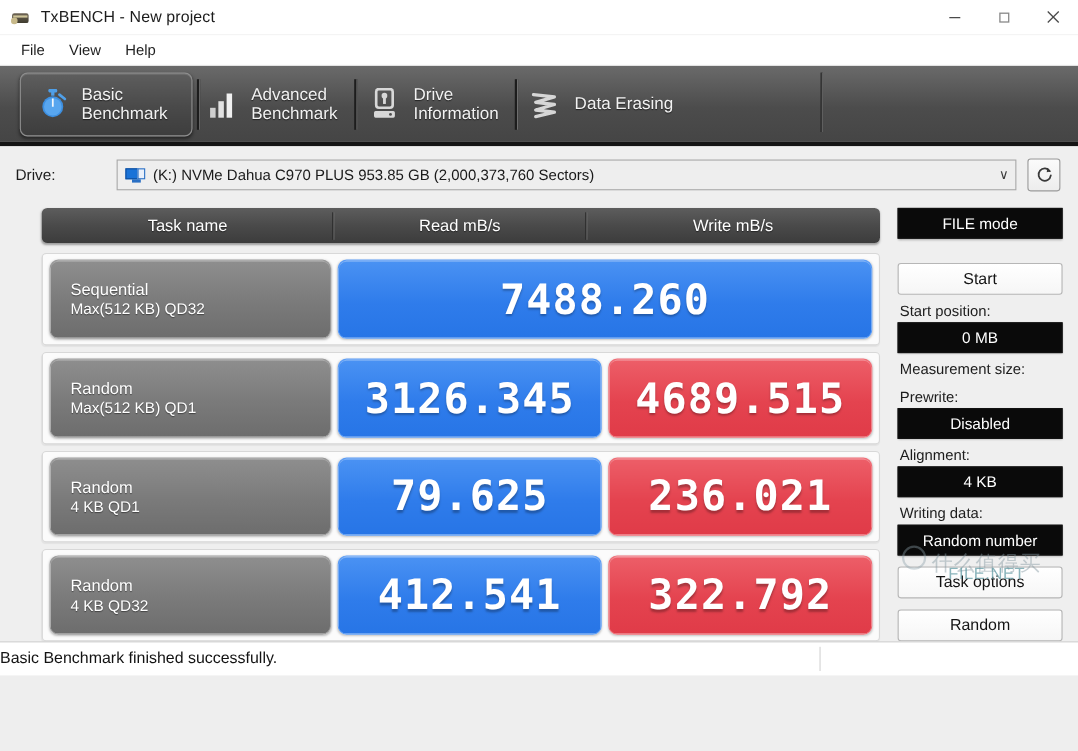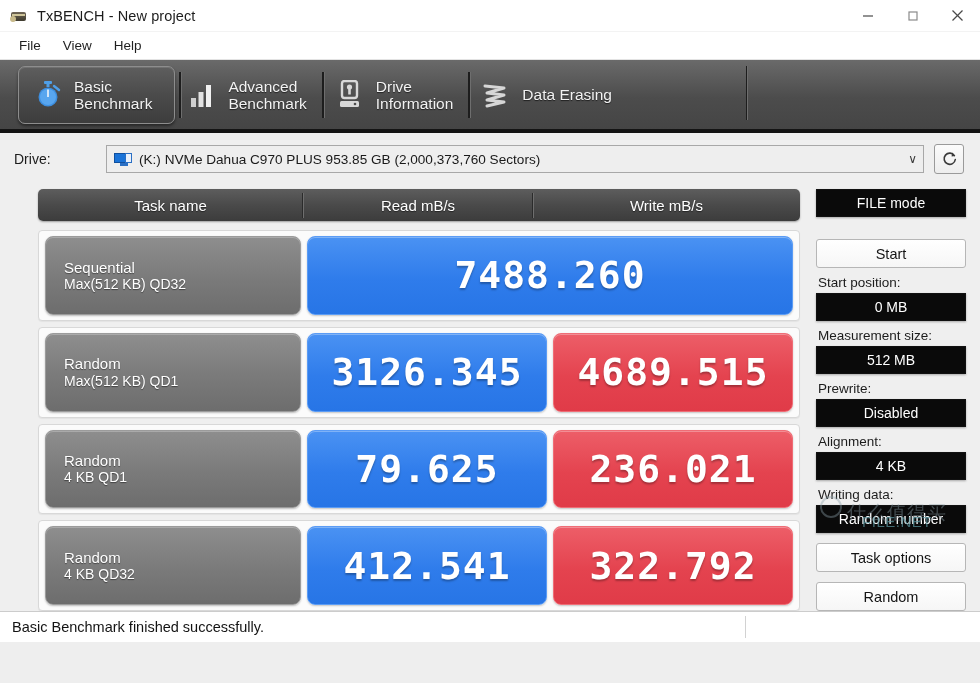--- a/index.html
+++ b/index.html
@@ -256,21 +256,21 @@
   .sb-gap-sm { height: 10px; flex: 0 0 10px; }
 
   
   .statusbar {
     flex: 0 0 31px; height: 31px;
     background: #ffffff;
     border-top: 1px solid #cccccc;
     display: flex; align-items: center;
     position: relative;
   }
-  .status-text { font-size: 14.5px; color: #131313; padding-left: 12px; }
+  .status-text { font-size: 14.5px; color: #131313; padding-left: 0; }
   .status-sep {
     position: absolute; left: 745px; top: 4px; bottom: 4px; width: 1px;
     background: #d2d2d2;
   }
 
   
   .watermark {
     position: absolute; right: 8px; bottom: 4px;
     width: 150px; height: 44px;
     pointer-events: none;
@@ -451,21 +451,20 @@
         </div>
       </div>
 
       <div class="sidebar">
         <div class="sb-dark">FILE mode</div>
         <div class="sb-gap-lg"></div>
         <div class="sb-light">Start</div>
         <div class="sb-label">Start position:</div>
         <div class="sb-dark">0 MB</div>
         <div class="sb-label">Measurement size:</div>
-        <div class="sb-dark">512 MB</div>
         <div class="sb-label">Prewrite:</div>
         <div class="sb-dark">Disabled</div>
         <div class="sb-label">Alignment:</div>
         <div class="sb-dark">4 KB</div>
         <div class="sb-label">Writing data:</div>
         <div class="sb-dark">Random number</div>
         <div class="sb-gap-sm"></div>
         <div class="sb-light">Task options</div>
         <div class="sb-gap-sm"></div>
         <div class="sb-light">Random</div>

